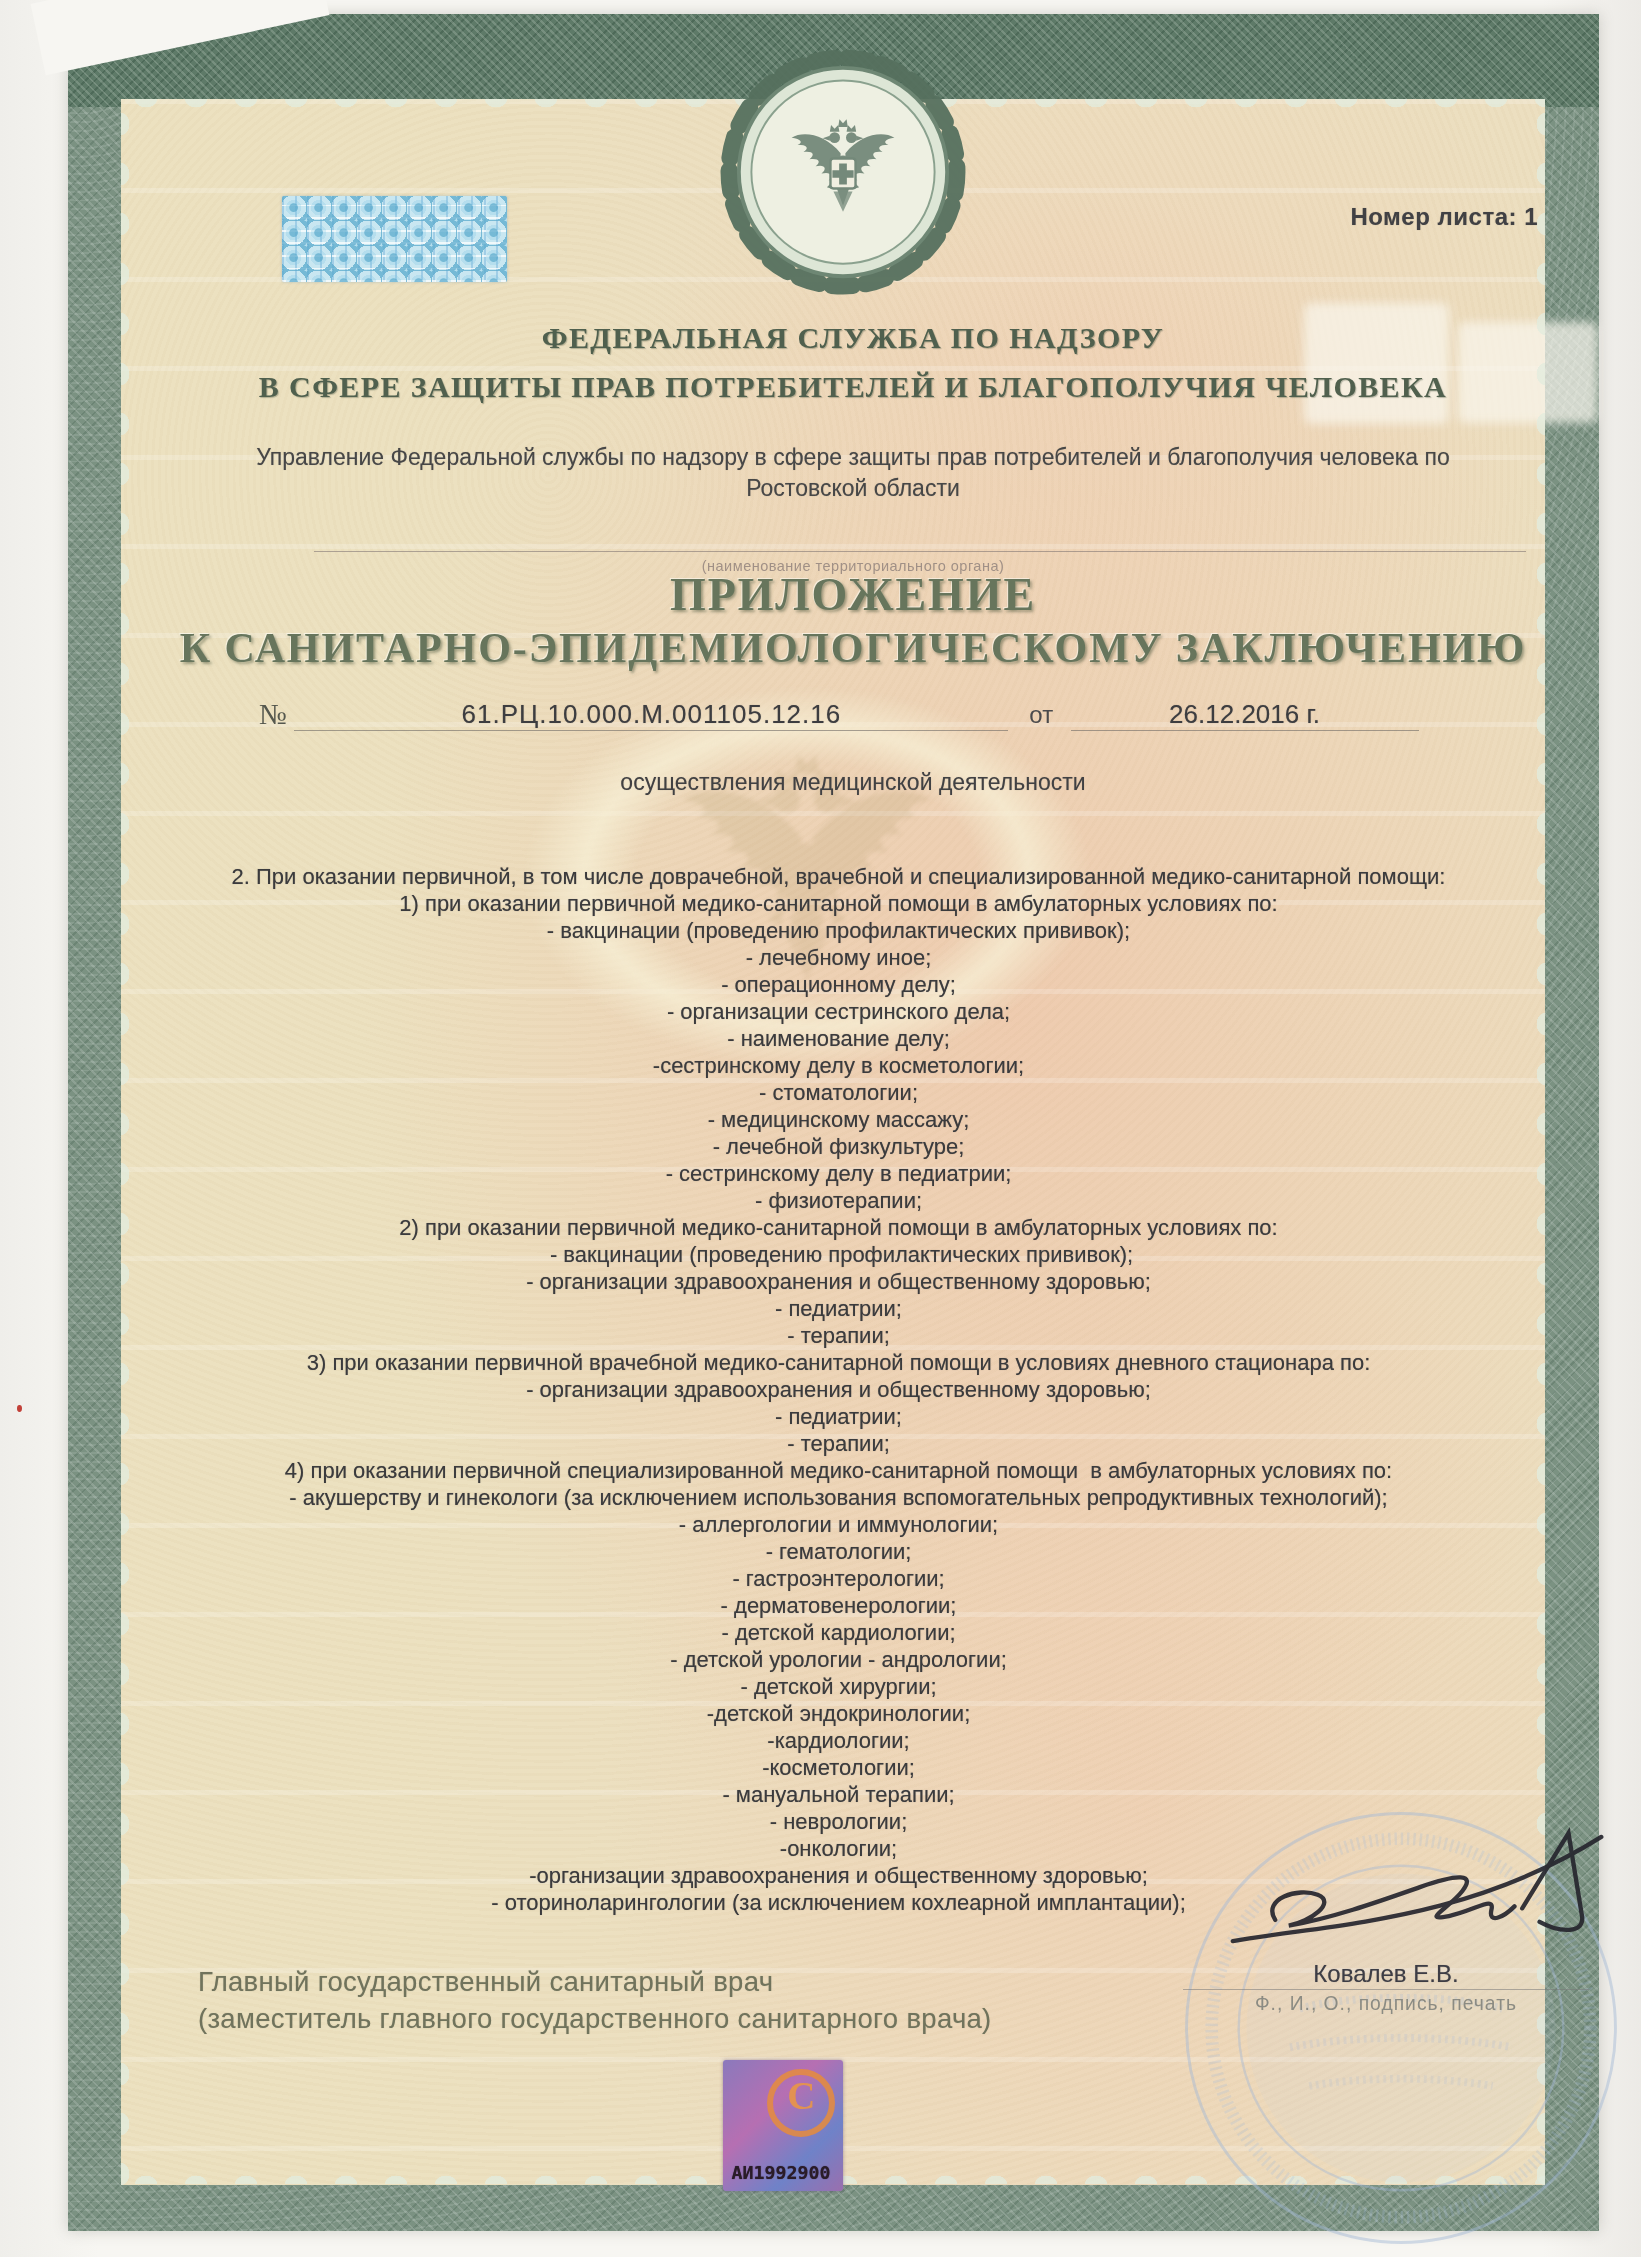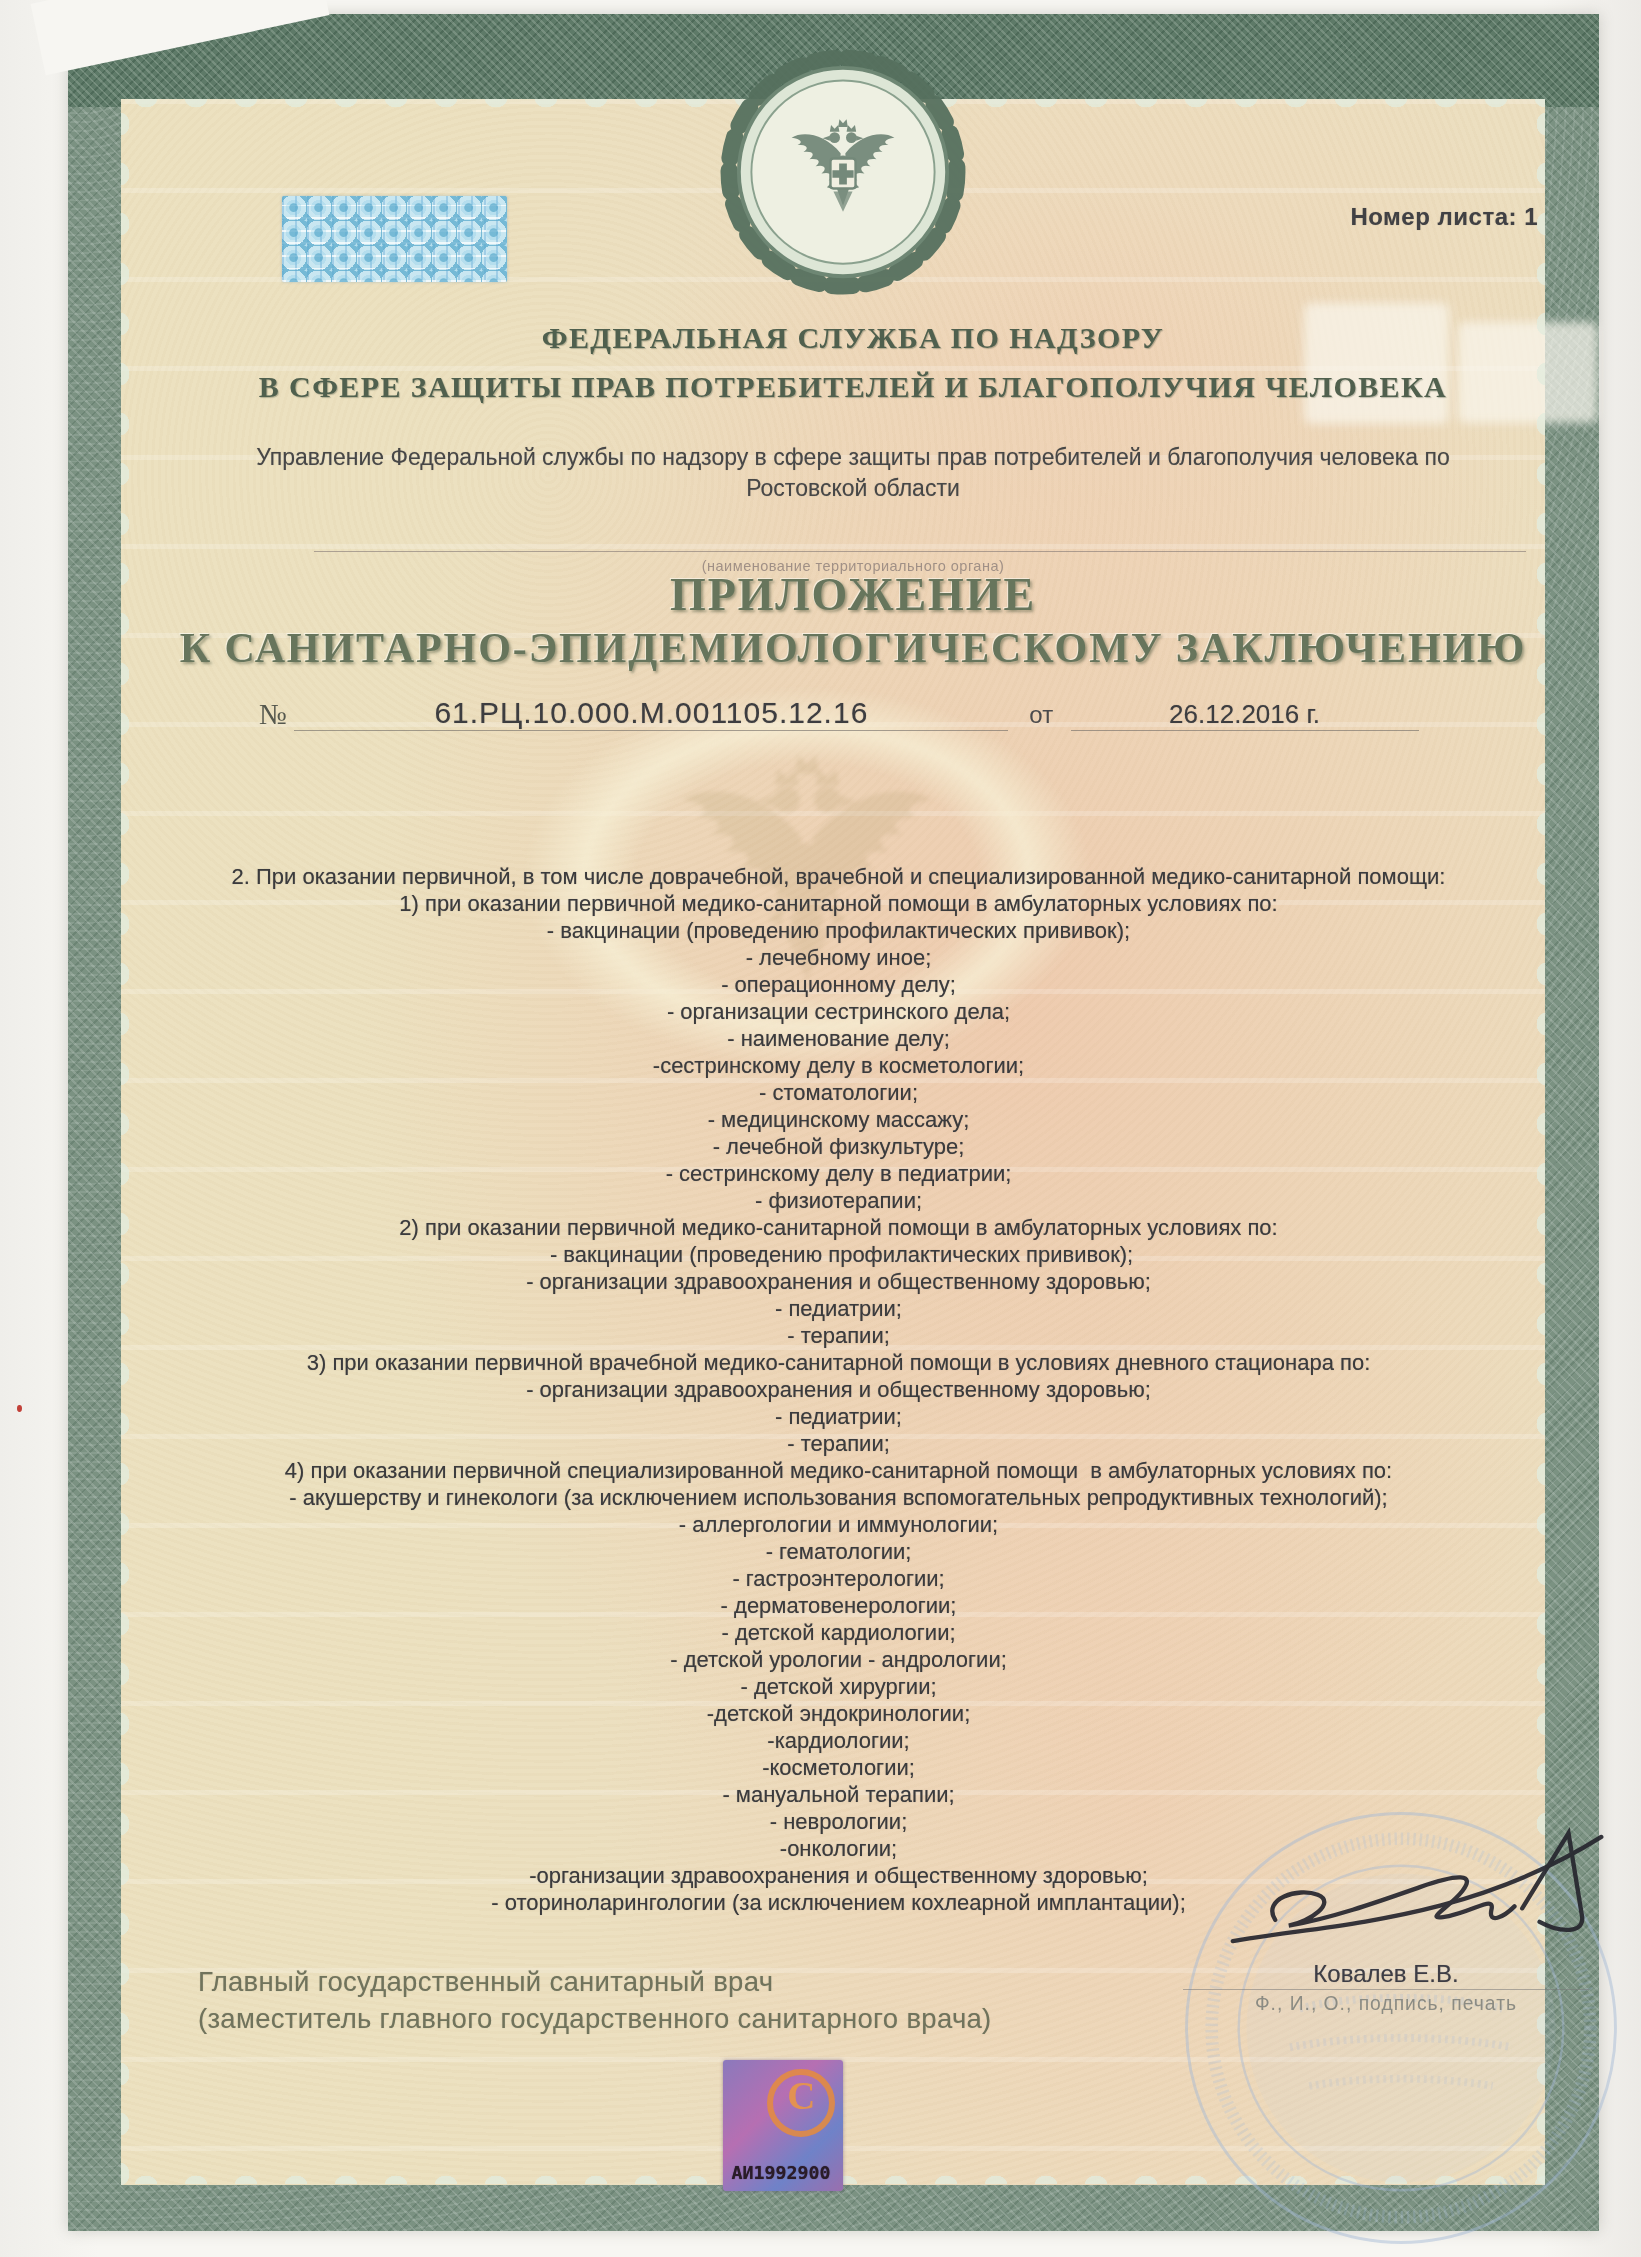--- a/index.html
+++ b/index.html
@@ -117,21 +117,21 @@
     text-shadow:-1px -1px 0 rgba(255,255,248,.55), 1.9px 1.9px 2.9px rgba(75,85,60,.5);
   }
   .title1{top:554px;font-size:46px;}
   .title2{top:610px;font-size:42px;}
   .num-row{
     position:absolute;left:191px;top:678px;width:1168px;height:39px;
     display:flex;align-items:flex-end;color:#3d3d40;
   }
   .num-sign{font-family:"Liberation Serif",serif;font-size:29px;color:#55584e;margin-right:7.7px;}
   .num-underline{border-bottom:1.4px solid rgba(110,105,100,.6);text-align:center;}
-  .num-main{width:714px;font-size:30px;letter-spacing:1px;text-shadow:0 0 1px rgba(60,60,60,.4);}
+  .num-main{width:714px;font-size:26px;letter-spacing:1px;text-shadow:0 0 1px rgba(60,60,60,.4);}
   .num-ot{font-size:24px;margin:0 17.4px 1.9px 21px;color:#4a4a4c;}
   .num-date{width:348px;font-size:26px;text-shadow:0 0 1px rgba(60,60,60,.4);}
   .subj{font-size:23px;color:#414143;text-shadow:0 0 1px rgba(70,70,70,.35);}
   .subj1{top:724px;}
   .subj2{top:755px;}
   .body-list{
     position:absolute;left:56px;top:801px;width:1429px;
     font-size:22px;line-height:27px;color:#3b3b3d;text-align:center;
     text-shadow:0 0 0.8px rgba(55,55,60,.5);
     margin-top:48px;
@@ -227,20 +227,21 @@
     <div class="center-col title-line title1">ПРИЛОЖЕНИЕ</div>
     <div class="center-col title-line title2">К САНИТАРНО-ЭПИДЕМИОЛОГИЧЕСКОМУ ЗАКЛЮЧЕНИЮ</div>
 
     <div class="num-row">
       <span class="num-sign">№</span>
       <span class="num-underline num-main">61.РЦ.10.000.М.001105.12.16</span>
       <span class="num-ot">от</span>
       <span class="num-underline num-date">26.12.2016 г.</span>
     </div>
 
+    <div class="center-col subj subj2">осуществления медицинской деятельности</div>
 
     <div class="body-list">
         <div class="body-line">2. При оказании первичной, в том числе доврачебной, врачебной и специализированной медико-санитарной помощи:</div>
         <div class="body-line">1) при оказании первичной медико-санитарной помощи в амбулаторных условиях по:</div>
         <div class="body-line">- вакцинации (проведению профилактических прививок);</div>
         <div class="body-line">- лечебному иное;</div>
         <div class="body-line">- операционному делу;</div>
         <div class="body-line">- организации сестринского дела;</div>
         <div class="body-line">- наименование делу;</div>
         <div class="body-line">-сестринскому делу в косметологии;</div>

